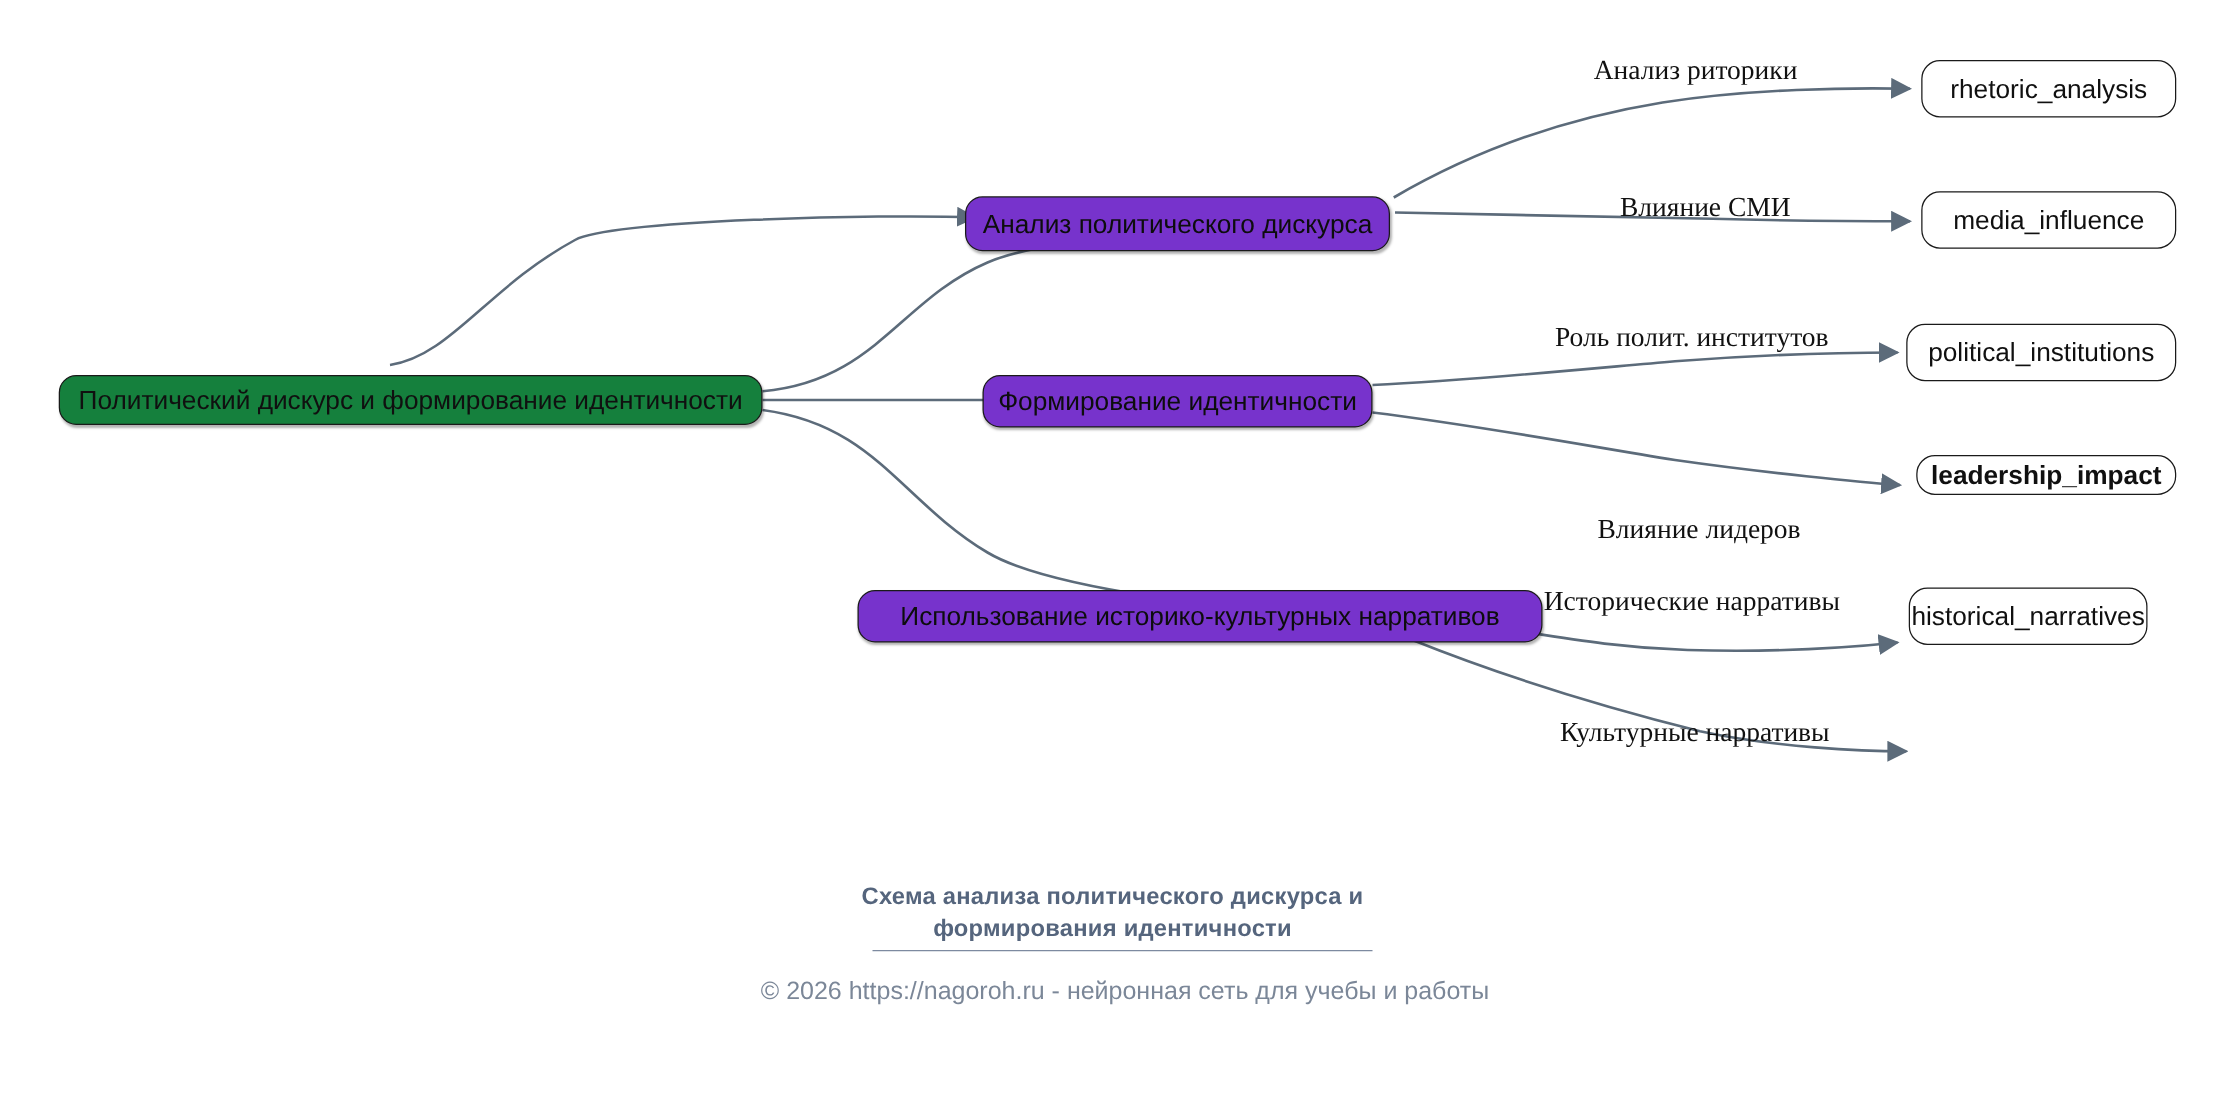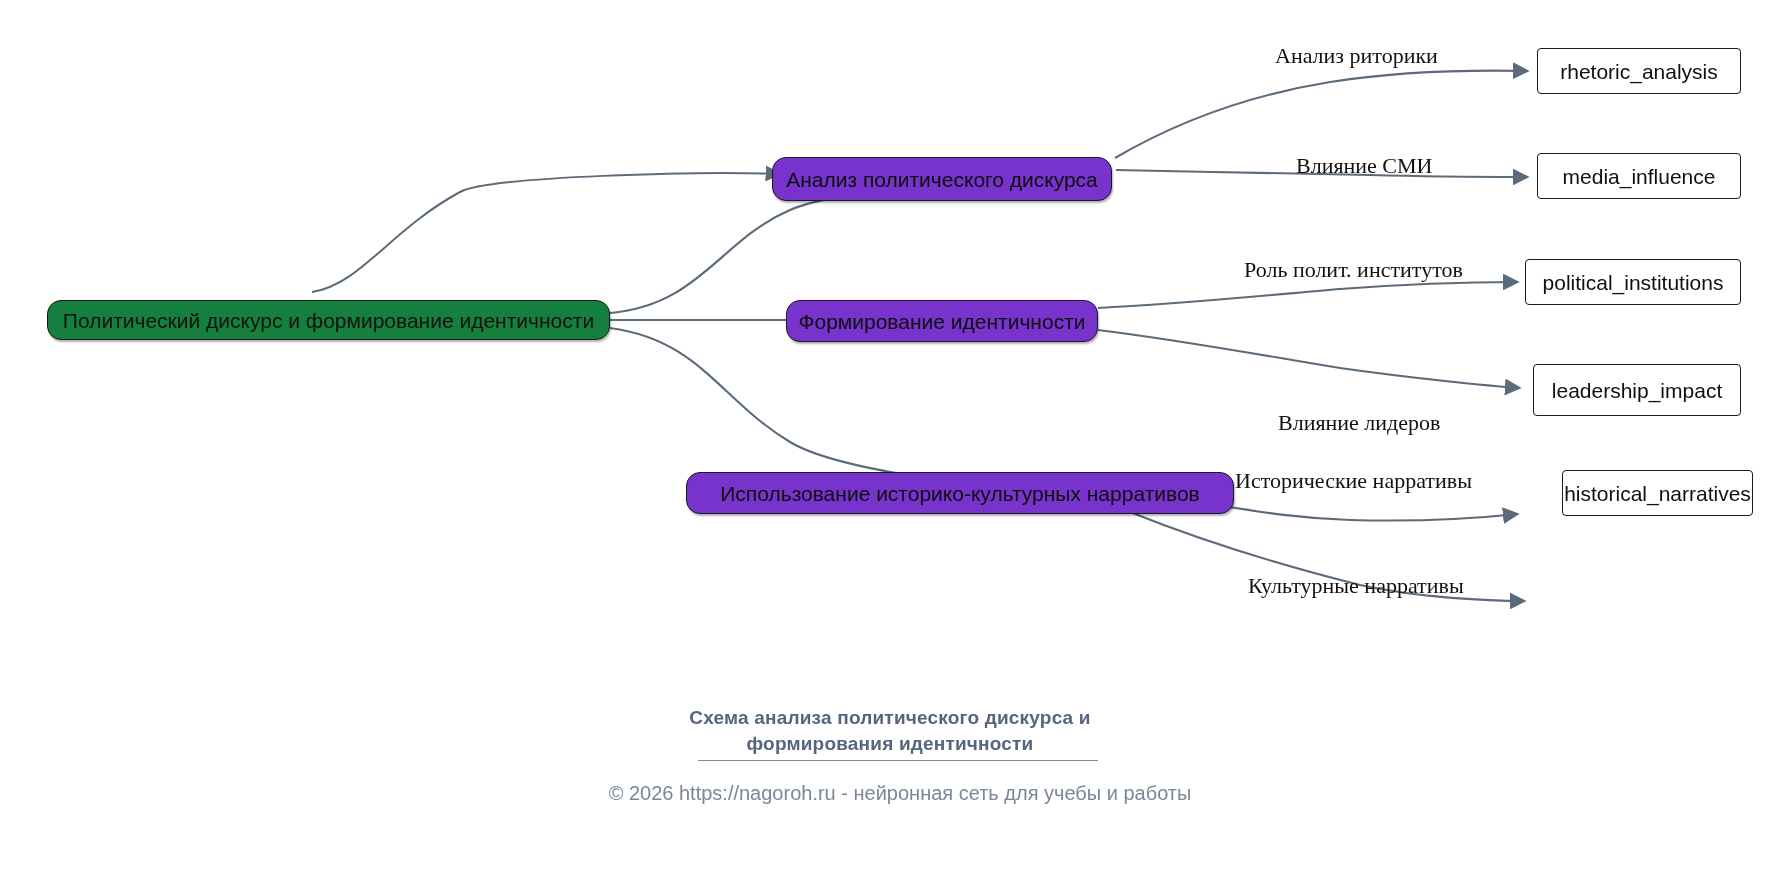--- a/index.html
+++ b/index.html
@@ -46,21 +46,21 @@
   .node-branch {
     background: #7733cc;
     color: #0d0d0d;
     font-size: 21px;
     box-shadow: 1px 2px 2px rgba(0,0,0,0.30);
   }
   .node-leaf {
     background: #ffffff;
     color: #101010;
     font-size: 21px;
-    border-radius: 4px;
+    border-radius: 15px;
     border: 1.5px solid #1a1a1a;
   }
   .edge-label {
     position: absolute;
     font-family: "Liberation Serif", serif;
     font-size: 22px;
     color: #111111;
     white-space: nowrap;
     line-height: 1;
   }
@@ -142,25 +142,25 @@
   </div>
 
   <div class="node node-leaf" style="left:1537px; top:153px; width:204px; height:46px;">
     <span>media_influence</span>
   </div>
 
   <div class="node node-leaf" style="left:1525px; top:259px; width:216px; height:46px;">
     <span>political_institutions</span>
   </div>
 
-  <div class="node node-leaf" style="left:1533px; top:364px; width:208px; height:52px;">
+  <div class="node node-leaf" style="left:1533px; top:364px; width:208px; height:32px;font-weight:bold;">
     <span>leadership_impact</span>
   </div>
 
-  <div class="node node-leaf" style="left:1527px; top:470px; width:191px; height:46px;margin-left:35px;">
+  <div class="node node-leaf" style="left:1527px; top:470px; width:191px; height:46px;">
     <span>historical_narratives</span>
   </div>
 
 
   <div class="edge-label" style="left:1275px; top:45px;">
     <span>Анализ риторики</span>
   </div>
 
   <div class="edge-label" style="left:1296px; top:155px;">
     <span>Влияние СМИ</span>

